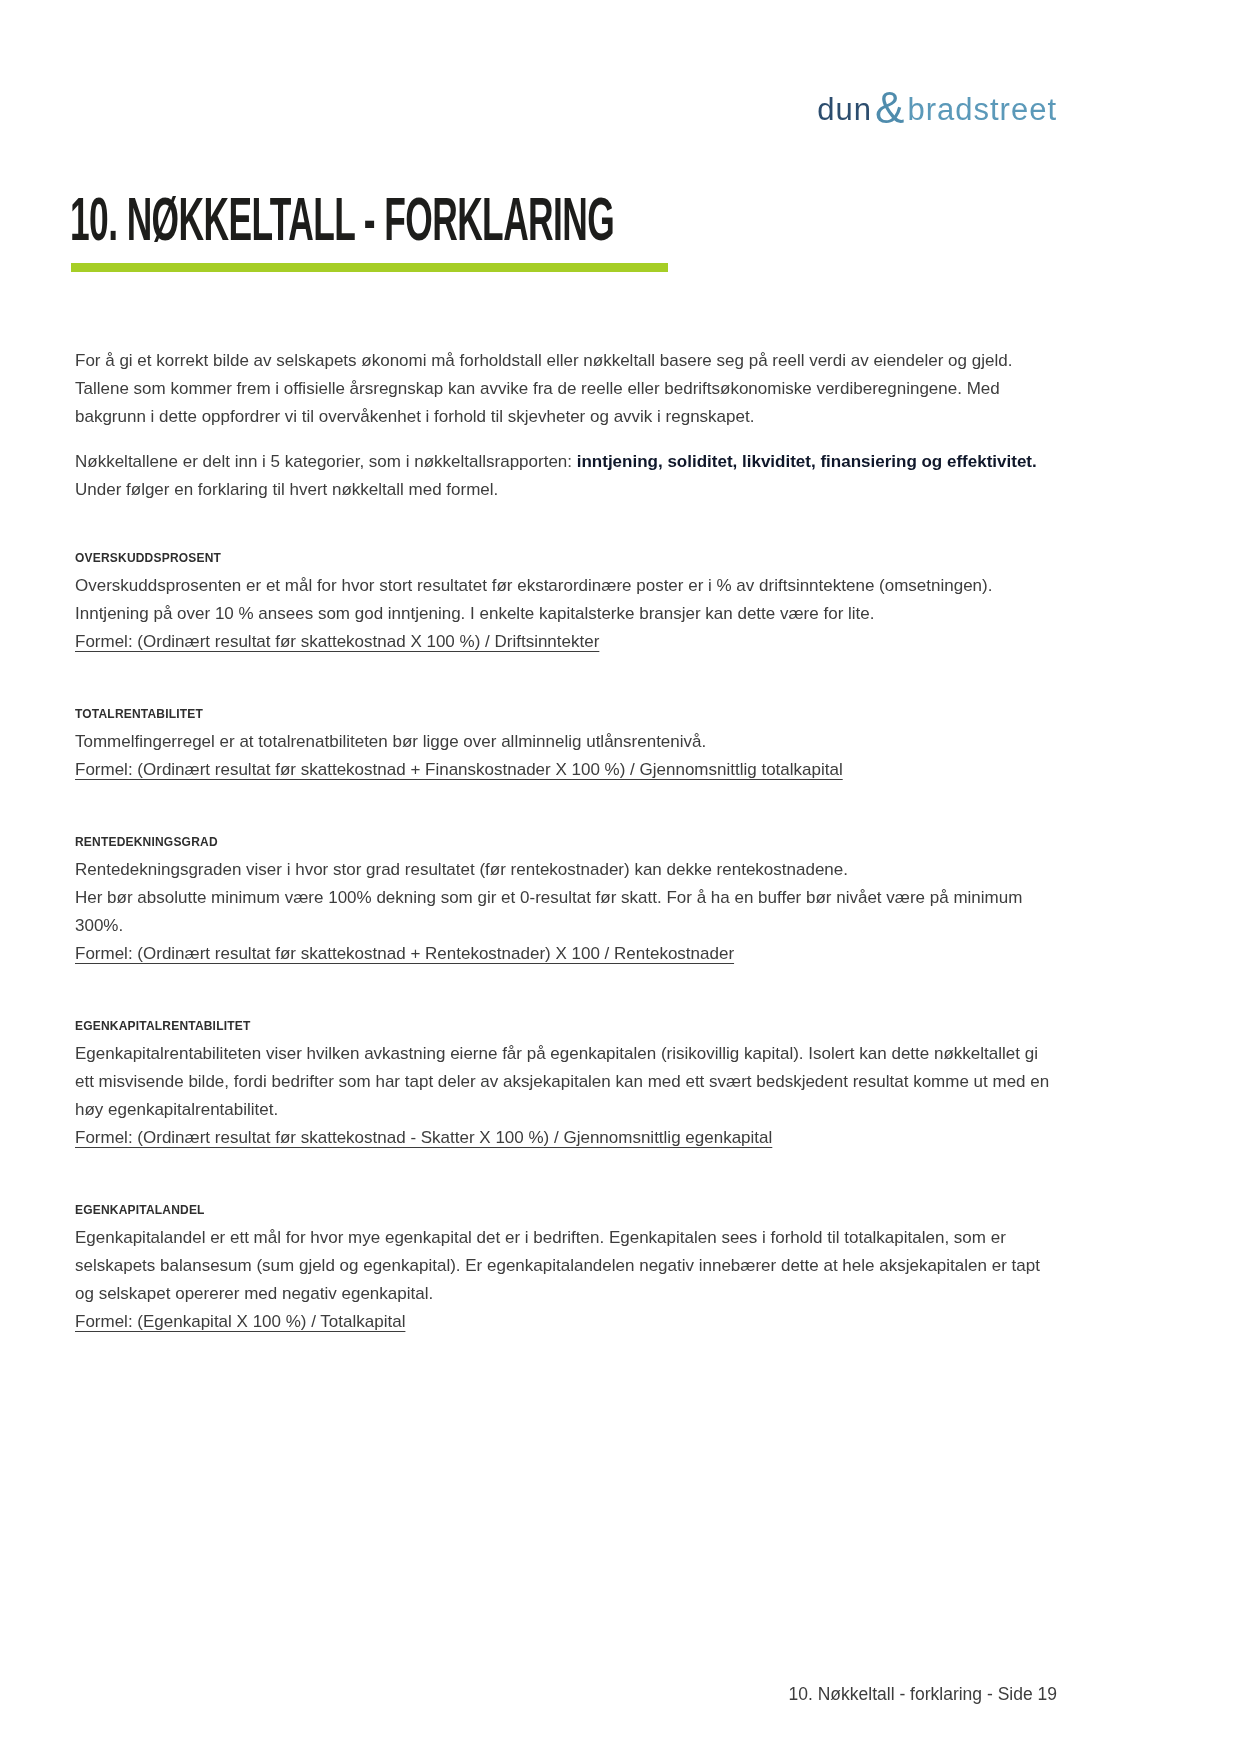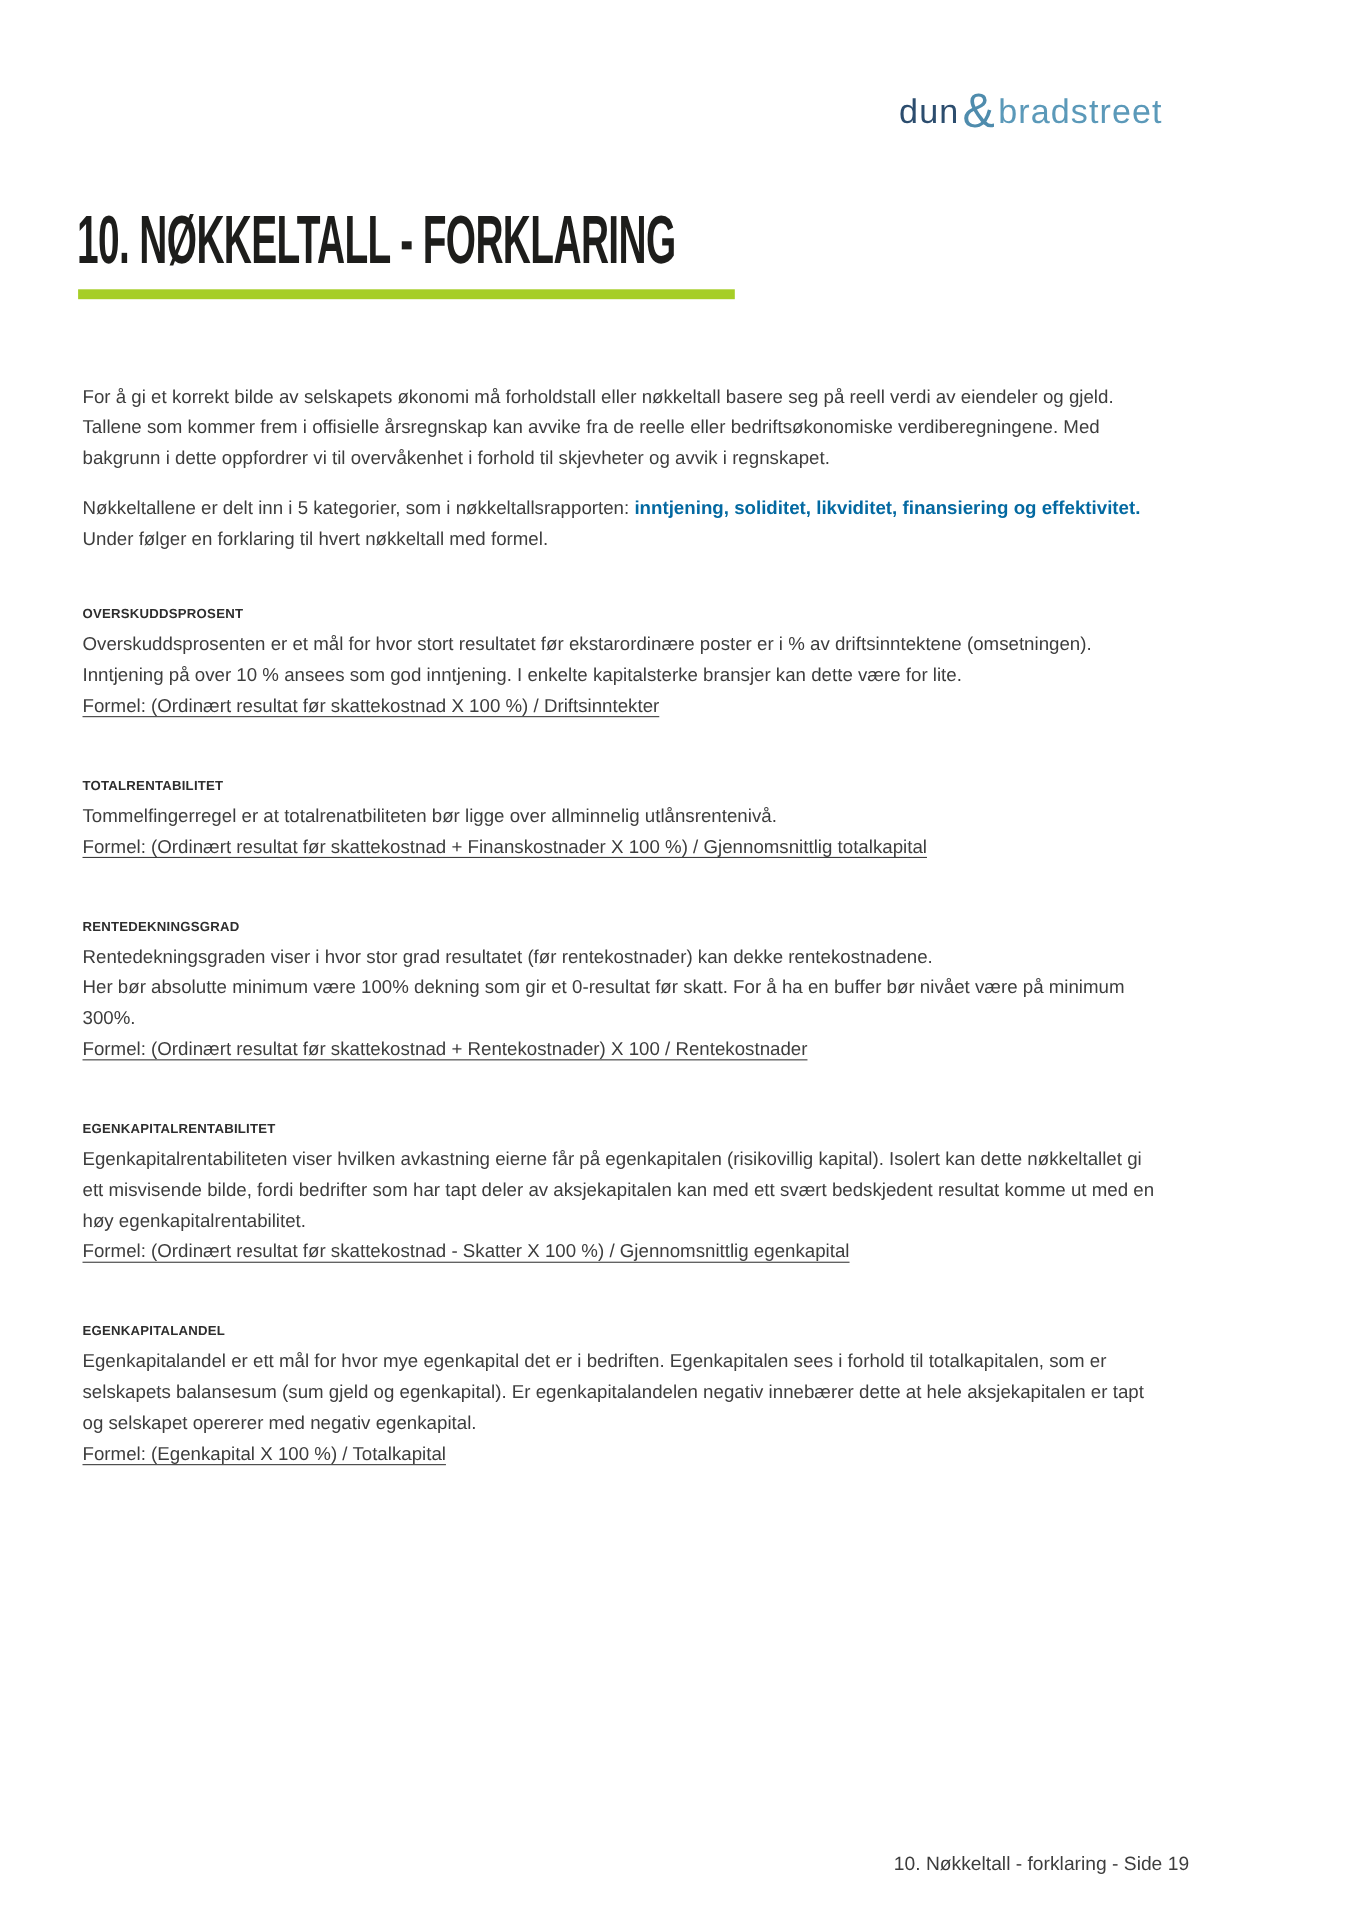--- a/index.html
+++ b/index.html
@@ -19,21 +19,21 @@
 
   
   .logo {
     position: absolute;
     top: 74px;
     right: 184px;
     font-size: 31px;
     letter-spacing: 1px;
     white-space: nowrap;
     font-weight: 400;
-    line-height: 48px;
+    line-height: 61px;
   }
   .logo .dun   { color: #2c4d6e; }
   .logo .amp   {
     color: #4f8cad;
     font-size: 44px;
     font-weight: 400;
     position: relative;
     top: 3px;
     margin: 0 2px 0 3px;
   }
@@ -68,42 +68,42 @@
     position: absolute;
     left: 75px;
     top: 347px;
     width: 980px;
     font-size: 17px;
     line-height: 28px;
     color: #3d3d3d;
   }
   .content p { margin: 0; }
   .intro-1 { margin-bottom: 17px !important; }
-  .intro-2 b { font-weight: 700; color: #0369a1; }
+  .intro-2 b { font-weight: 700; color: #0f172a; }
 
   .section { margin-top: 45px; }
   .section:first-of-type { margin-top: 41px; }
   .section h2 {
     margin: 0;
     font-size: 12px;
     line-height: 27px;
     font-weight: 700;
     color: #2e2e2e;
     letter-spacing: 0.2px;
   }
   .formula {
     text-decoration: underline;
     text-underline-offset: 4px;
     text-decoration-thickness: 1px;
   }
 
   
   .footer {
     position: absolute;
-    right: 160px;
+    right: 184px;
     top: 1682px;
     font-size: 17.5px;
     line-height: 24px;
     color: #3d3d3d;
     white-space: nowrap;
   }
 </style>
 </head>
 <body>
 

